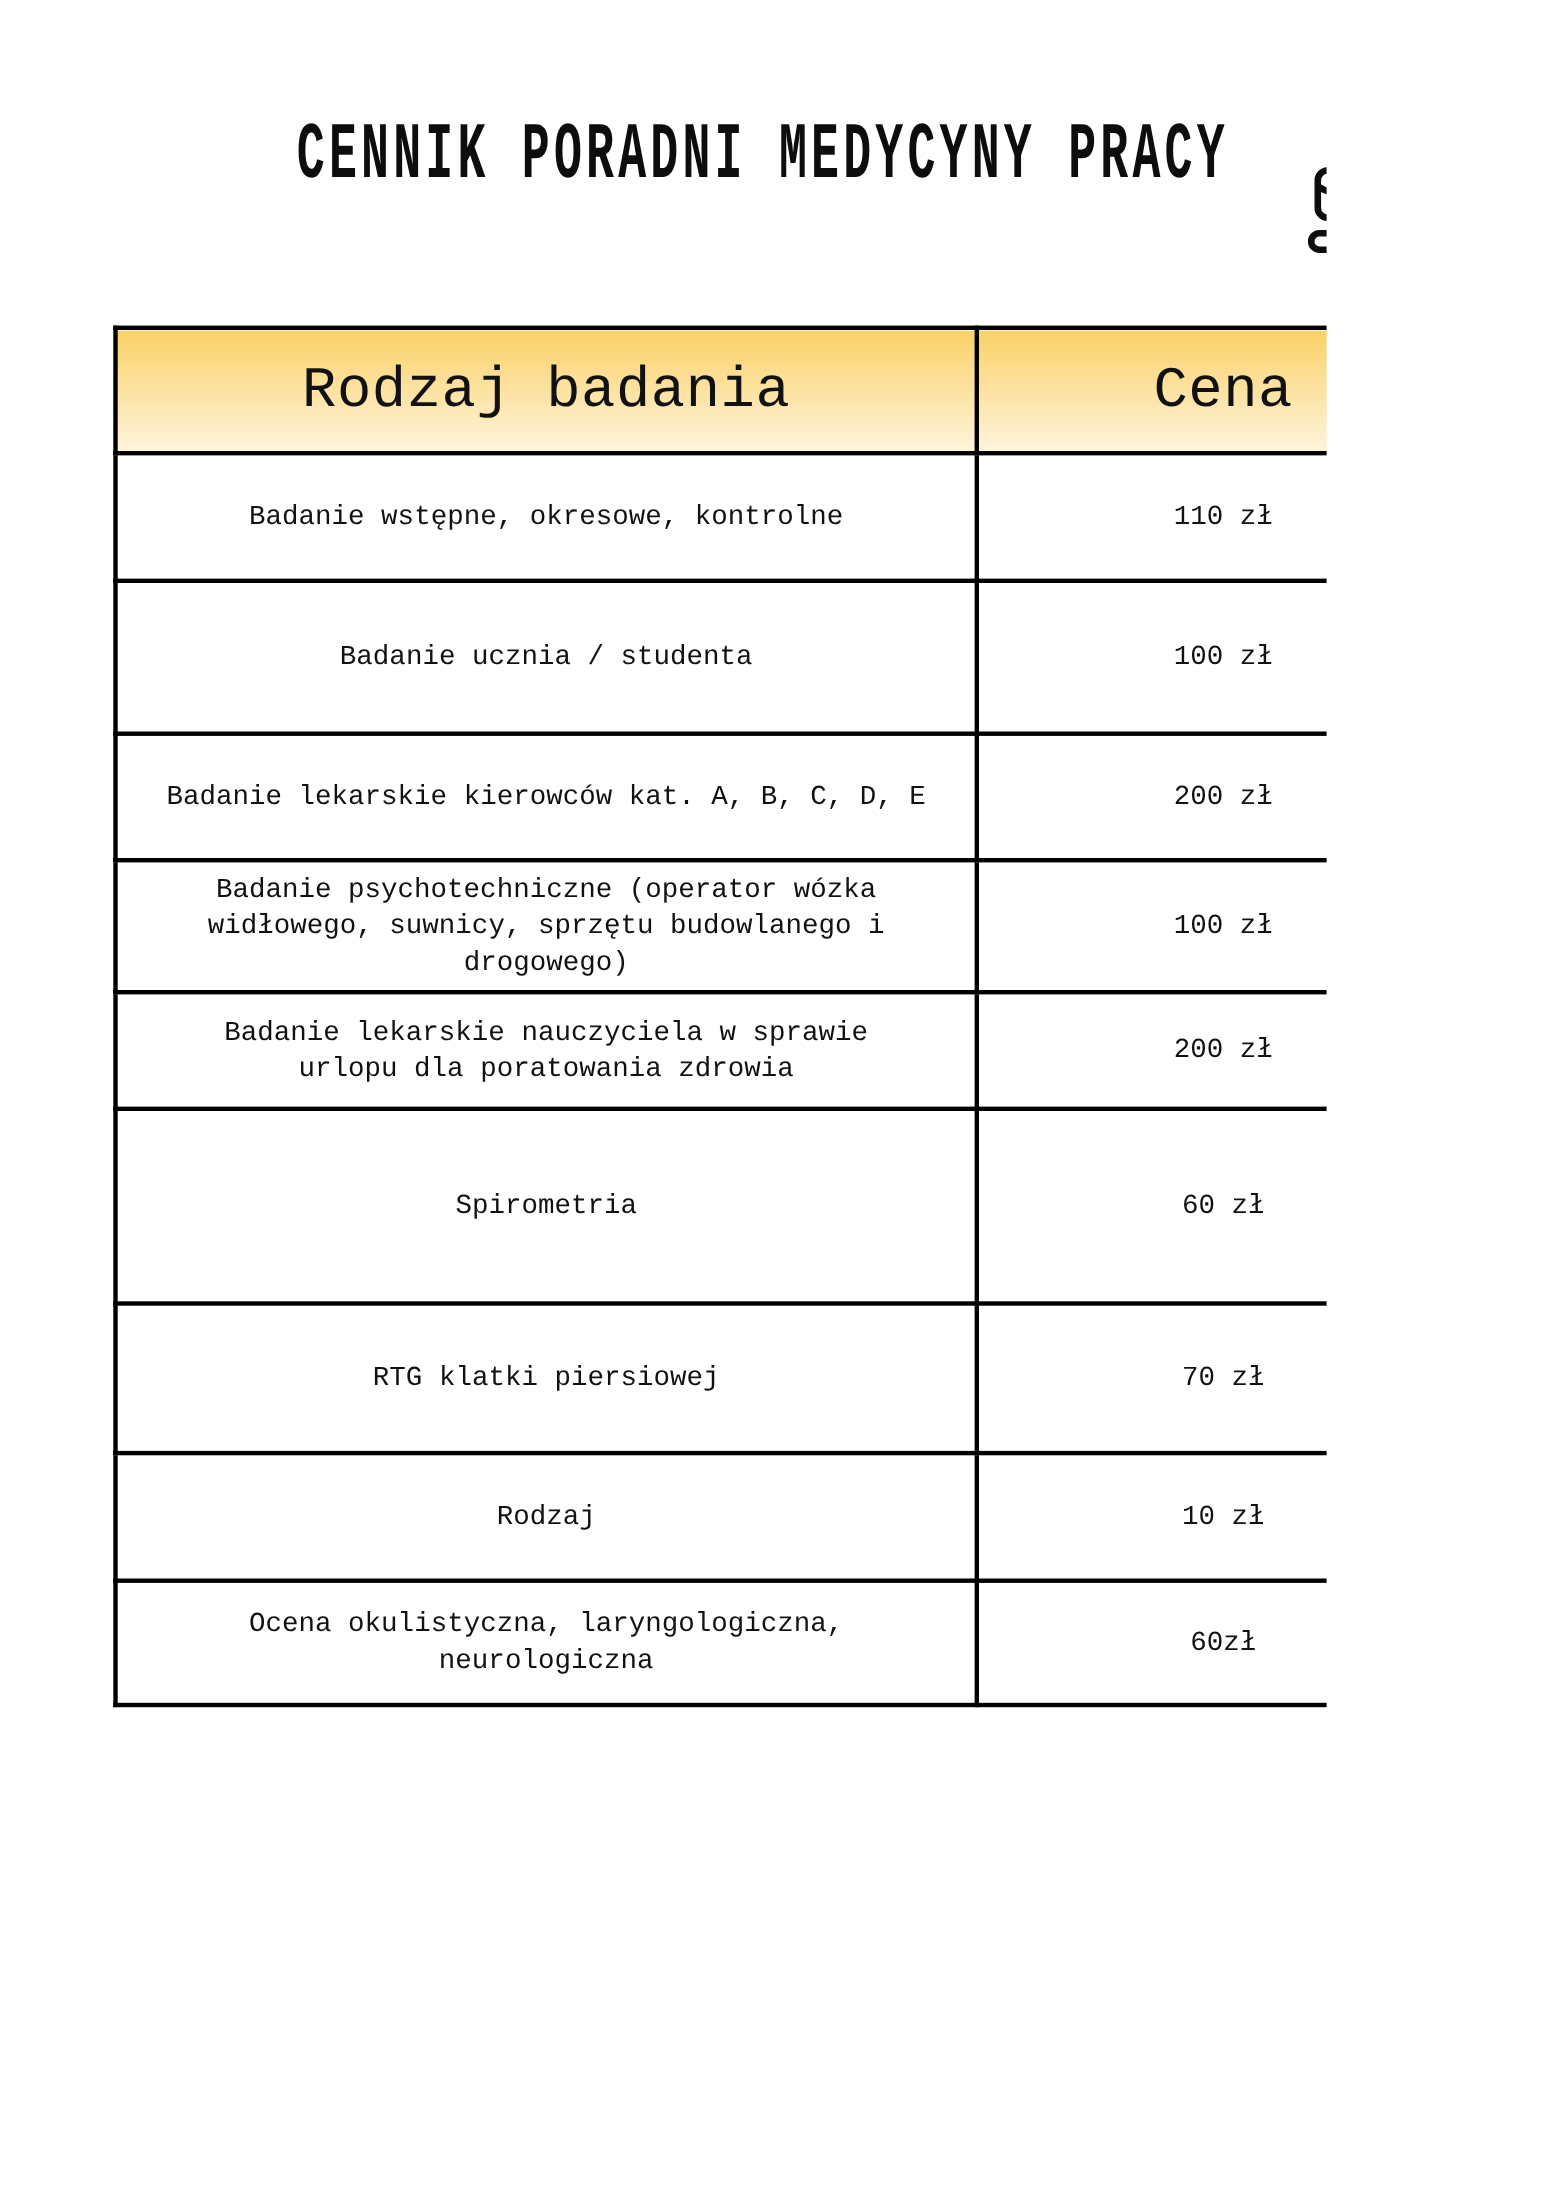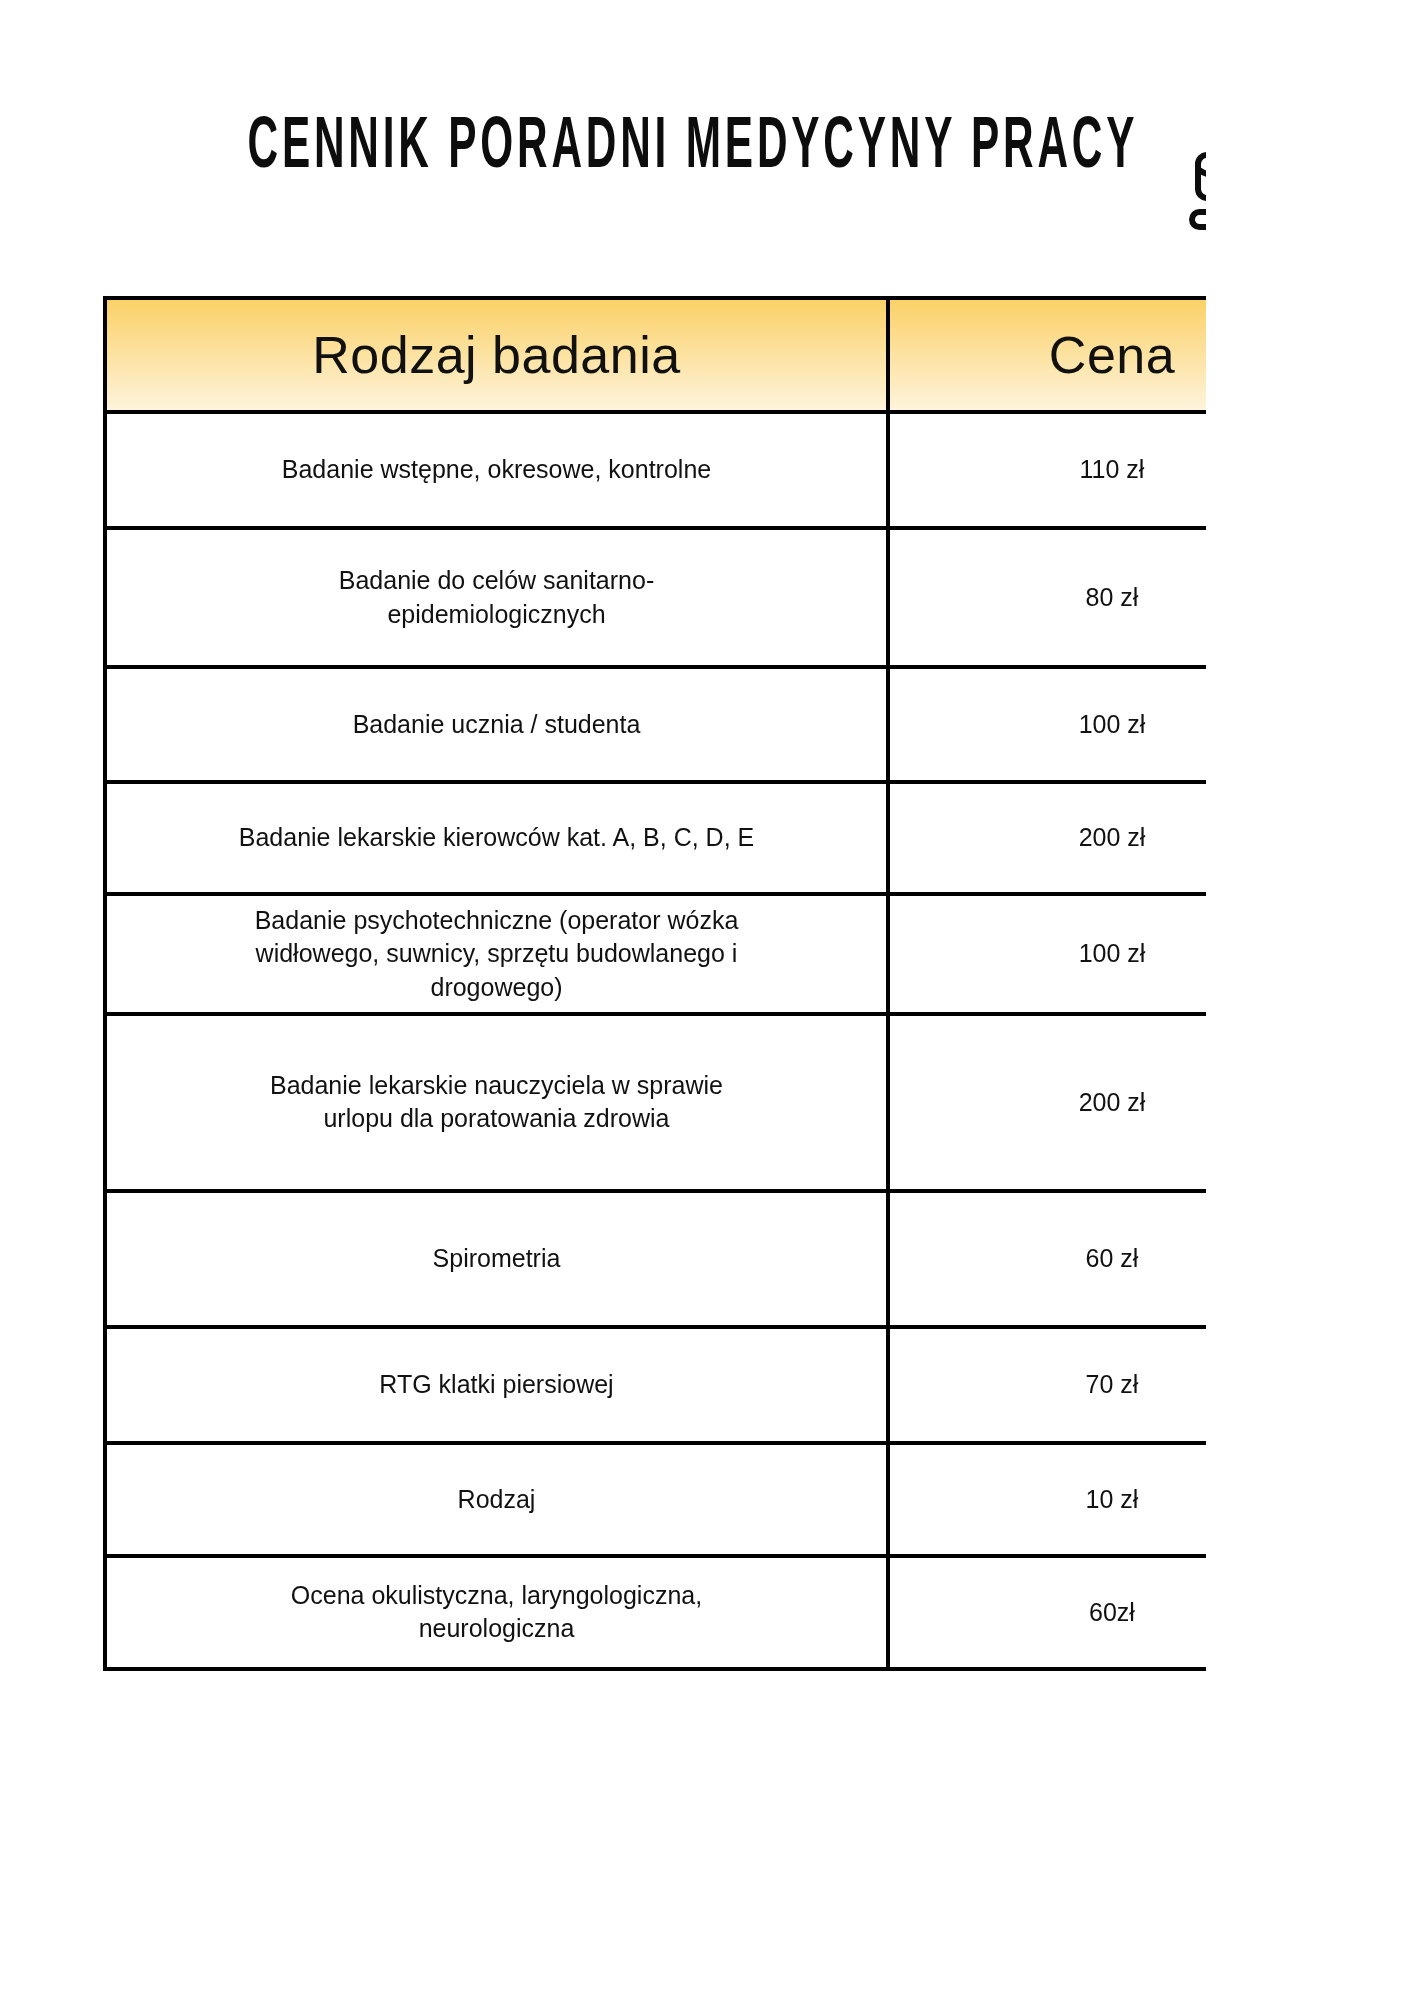--- a/index.html
+++ b/index.html
@@ -6,21 +6,21 @@
     margin: 0;
     padding: 0;
     background: #ffffff;
   }
   .canvas {
     position: relative;
     width: 1206px;
     height: 2000px;
     background: #ffffff;
     overflow: hidden;
-    font-family: Liberation Sans, sans-serif;
+    font-family: Liberation Mono, monospace;
     color: var(--text-color, #111111);
   }
 
   
   .title-wrap {
     position: absolute;
     left: 103px;
     top: 102px;
     width: 1180px;
     height: 78px;
@@ -132,25 +132,20 @@
         <th>Rodzaj badania</th>
         <th>Cena</th>
       </tr>
     </thead>
     <tbody>
     <tr>
       <td class="exam-cell">Badanie wstępne, okresowe, kontrolne</td>
       <td class="price-cell">110 zł</td>
     </tr>
 
-    <tr>
-      <td class="exam-cell">Badanie do celów sanitarno-
-epidemiologicznych</td>
-      <td class="price-cell">80 zł</td>
-    </tr>
 
     <tr>
       <td class="exam-cell">Badanie ucznia / studenta</td>
       <td class="price-cell">100 zł</td>
     </tr>
 
     <tr>
       <td class="exam-cell">Badanie lekarskie kierowców kat. A, B, C, D, E</td>
       <td class="price-cell">200 zł</td>
     </tr>

